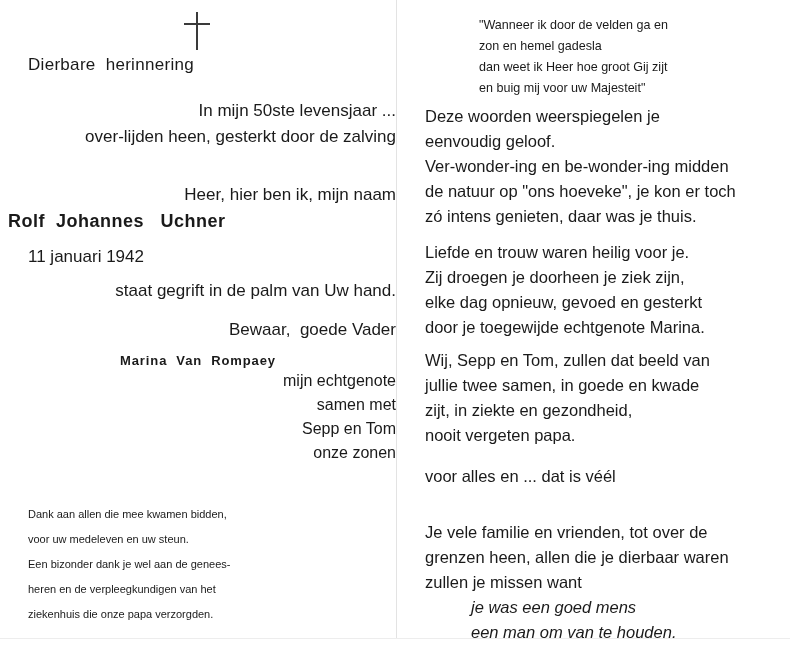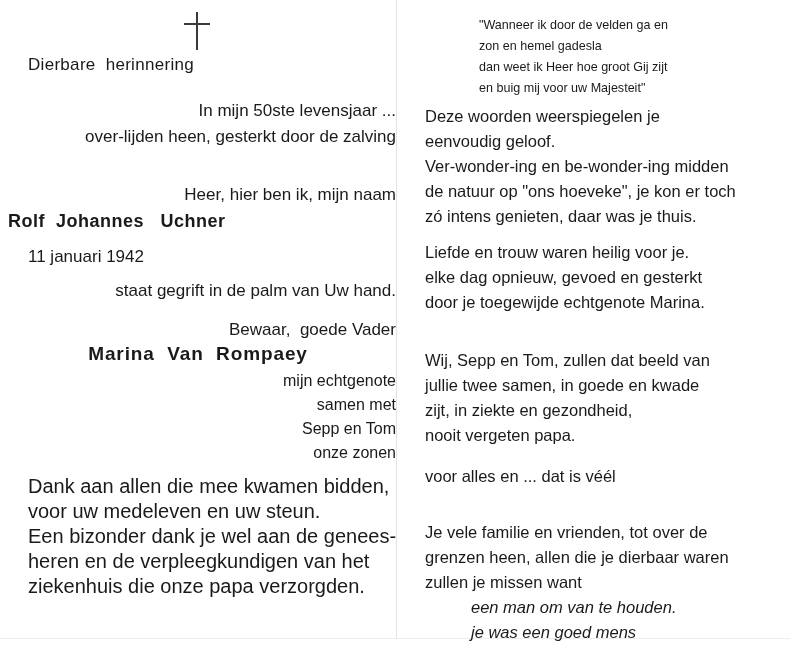--- a/index.html
+++ b/index.html
@@ -117,39 +117,39 @@
     font-size: 17px;
     display: flex;
     white-space: pre;
   }
   #stanza3 { top: 278px; }
   #stanza4 { top: 317px; }
   .l-name2 {
     position: absolute;
     left: 8px;
     width: 380px;
-    top: 343px;
+    top: 353px;
     text-align: center;
-    font-size: 19px;
+    font-size: 13px;
     font-weight: bold;
     letter-spacing: 0.9px;
     white-space: pre;
   }
   #stanza5 {
     top: 369px;
     font-size: 16px;
     line-height: 24px;
   }
   .l-thanks {
     position: absolute;
     left: 28px;
-    top: 474px;
+    top: 502px;
     width: 348px;
     text-align: left;
-    font-size: 20px;
+    font-size: 11px;
     line-height: 25px;
   }
   .l-thanks .ln { display: block; white-space: pre; }
 
   
   .r-quote {
     position: absolute;
     left: 82px;
     top: 14px;
     width: 300px;
@@ -252,38 +252,39 @@
     <div class="r-para" id="rpara1">
       <span class="ln">Deze woorden weerspiegelen je</span>
       <span class="ln">eenvoudig geloof.</span>
       <span class="ln">Ver-wonder-ing en be-wonder-ing midden</span>
       <span class="ln">de natuur op "ons hoeveke", je kon er toch</span>
       <span class="ln">zó intens genieten, daar was je thuis.</span>
     </div>
 
     <div class="r-para" id="rpara2">
       <span class="ln">Liefde en trouw waren heilig voor je.</span>
+      <span class="ln">Zij droegen je doorheen je ziek zijn,</span>
       <span class="ln">elke dag opnieuw, gevoed en gesterkt</span>
       <span class="ln">door je toegewijde echtgenote Marina.</span>
     </div>
 
     <div class="r-para" id="rpara3">
       <span class="ln">Wij, Sepp en Tom, zullen dat beeld van</span>
       <span class="ln">jullie twee samen, in goede en kwade</span>
       <span class="ln">zijt, in ziekte en gezondheid,</span>
       <span class="ln">nooit vergeten papa.</span>
     </div>
 
     <div class="r-para" id="rpara4">
       <span class="ln">voor alles en ... dat is véél</span>
     </div>
 
     <div class="r-para" id="rpara5">
       <span class="ln">Je vele familie en vrienden, tot over de</span>
       <span class="ln">grenzen heen, allen die je dierbaar waren</span>
       <span class="ln">zullen je missen want</span>
+      <span class="ln it">je was een goed mens</span>
       <span class="ln it">een man om van te houden.</span>
-      <span class="ln it">je was een goed mens</span>
     </div>
 
   </div>
 
 </div>
 
 </body></html>

